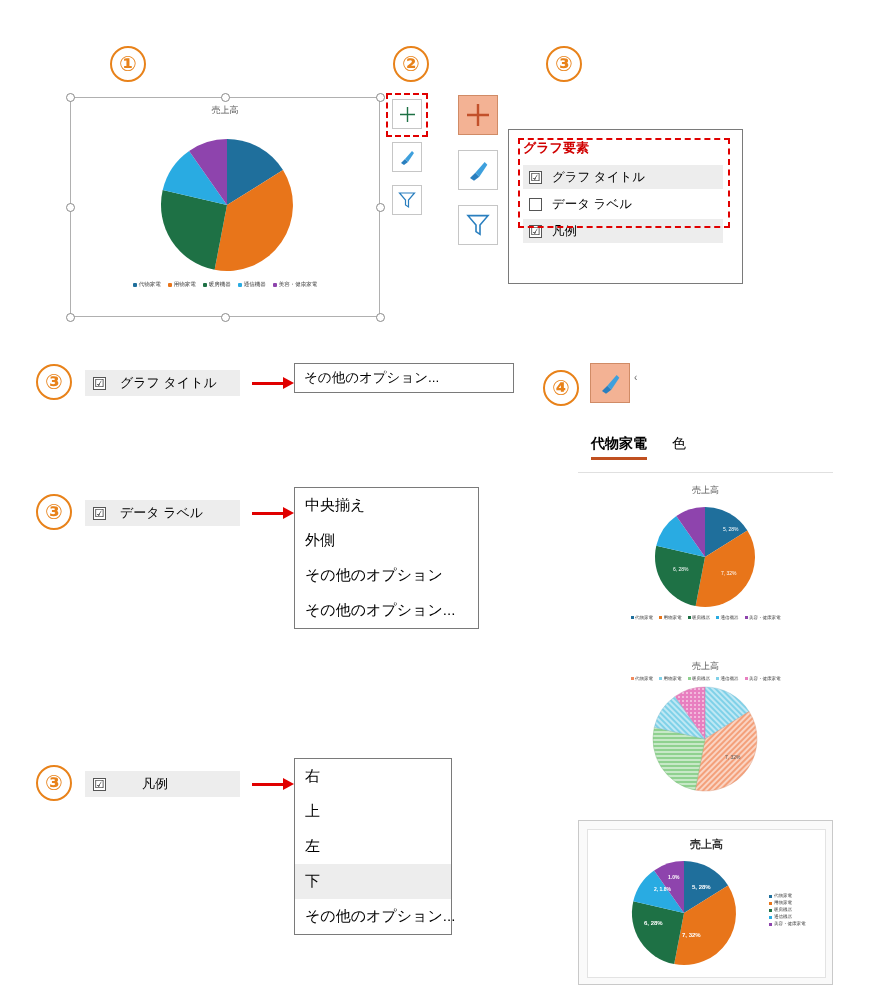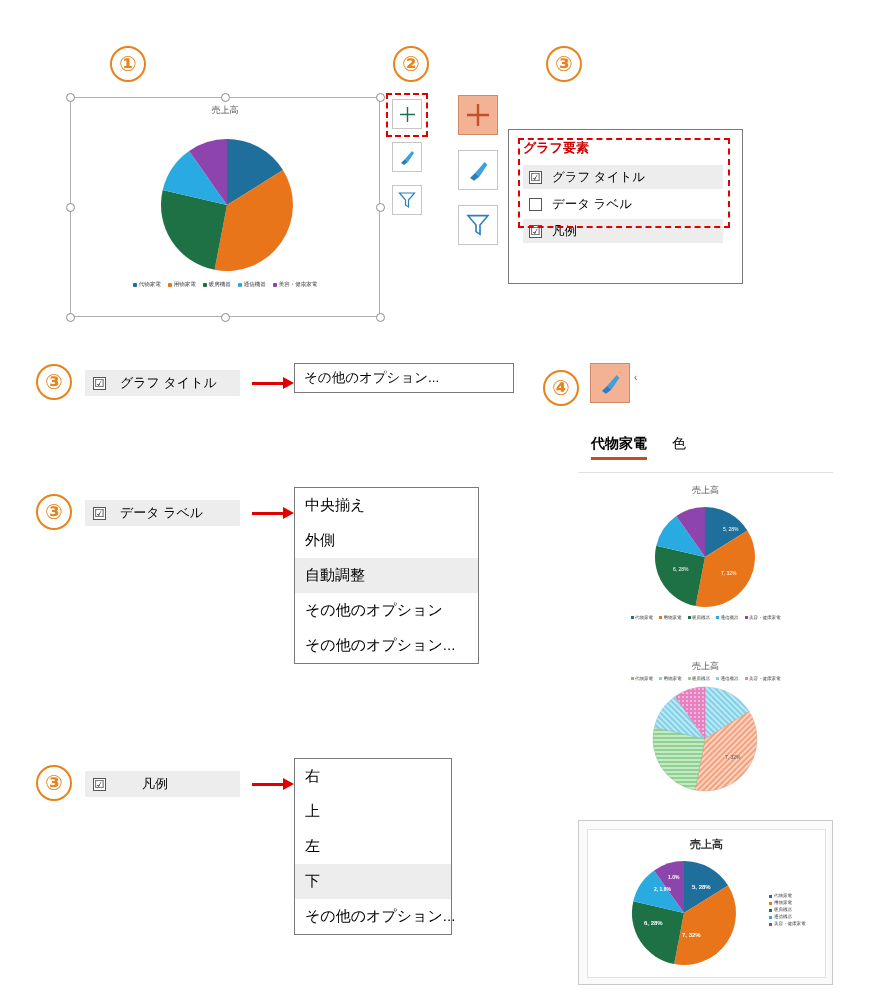--- a/index.html
+++ b/index.html
@@ -240,21 +240,20 @@
   <span class="chkbox">☑</span>
   <span>データ ラベル</span>
 </div>
 <div class="arrow abs" style="left:252px;top:512px;width:42px;">
   <div class="shaft" style="width:31px;"></div>
   <div class="head" style="left:31px;"></div>
 </div>
 <div class="menu big abs" style="left:294px;top:487px;width:185px;">
   <div class="menu-item">中央揃え</div>
   <div class="menu-item">外側</div>
-  <div class="menu-item hl">自動調整</div>
   <div class="menu-item">その他のオプション</div>
   <div class="menu-item">その他のオプション...</div>
 </div>
 
 <div class="callout abs" style="left:36px;top:765px;">③</div>
 <div class="chip abs" style="left:85px;top:771px;width:155px;">
   <span class="chkbox">☑</span>
   <span style="margin-left:22px;">凡例</span>
 </div>
 <div class="arrow abs" style="left:252px;top:783px;width:42px;">

